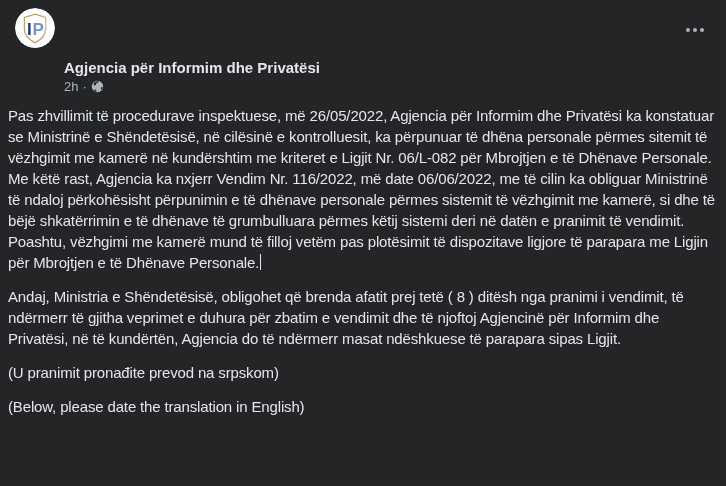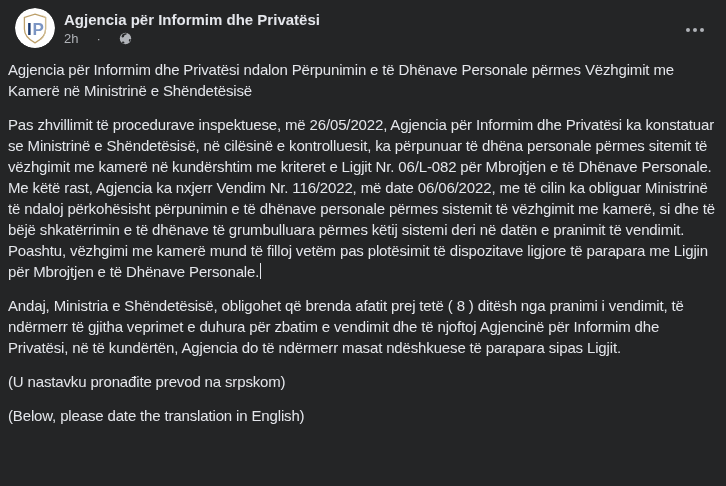--- a/index.html
+++ b/index.html
@@ -4,26 +4,26 @@
 <style>
   html,body { margin:0; padding:0; background:#18191a; }
   .post-card {
     width:726px; height:486px; box-sizing:border-box;
     background:#242526; color:#e4e6eb;
     font-family:"Liberation Sans", sans-serif;
     overflow:hidden; position:relative;
   }
   .header { display:flex; align-items:flex-start; padding:8px 16px 0 15px; }
   .avatar { width:40px; height:40px; border-radius:50%; flex:0 0 40px; cursor:pointer; display:block; }
-  .meta { margin-left:9px; padding-top:2px; min-width:0; }
+  .meta { margin-left:9px; padding-top:2px; min-width:0;margin-top:48px; }
   .page-name {
     font-size:15px; font-weight:700; color:#e4e6eb; line-height:19px;
     cursor:pointer; display:inline-block;
   }
-  .sub { display:flex; align-items:center; gap:18px; font-size:13px; color:#b0b3b8; margin-top:2px; }
+  .sub { display:flex; align-items:center; gap:4px; font-size:13px; color:#b0b3b8; margin-top:2px; }
   .timestamp { cursor:pointer; }
   .dot-sep { color:#b0b3b8; }
   .globe { display:block; }
   .more-btn {
     margin-left:auto; margin-top:14px; display:flex; gap:3px; align-items:center;
     padding:6px; border-radius:50%; cursor:pointer; border:none; background:transparent;
   }
   .more-btn .dot { width:4px; height:4px; border-radius:50%; background:#b0b3b8; }
   .body {
     padding:11px 8px 0 8px;
@@ -65,20 +65,19 @@
     </div>
 
     <button class="more-btn" aria-label="More options">
       <span class="dot"></span>
       <span class="dot"></span>
       <span class="dot"></span>
     </button>
   </div>
 
   <div class="body">
-    <p>Agjencia për Informim dhe Privatësi ndalon Përpunimin e të Dhënave Personale përmes Vëzhgimit me Kamerë në Ministrinë e Shëndetësisë</p>
     <p><span>Pas zhvillimit të procedurave inspektuese, më 26/05/2022, Agjencia për Informim dhe Privatësi ka konstatuar se Ministrinë e Shëndetësisë, në cilësinë e kontrolluesit, ka përpunuar të dhëna personale përmes sitemit të vëzhgimit me kamerë në kundërshtim me kriteret e Ligjit Nr. 06/L-082 për Mbrojtjen e të Dhënave Personale. Me këtë rast, Agjencia ka nxjerr Vendim Nr. 116/2022, më date 06/06/2022, me të cilin ka obliguar Ministrinë të ndaloj përkohësisht përpunimin e të dhënave personale përmes sistemit të vëzhgimit me kamerë, si dhe të bëjë shkatërrimin e të dhënave të grumbulluara përmes këtij sistemi deri në datën e pranimit të vendimit. Poashtu, vëzhgimi me kamerë mund të filloj vetëm pas plotësimit të dispozitave ligjore të parapara me Ligjin për Mbrojtjen e të Dhënave Personale.</span><span class="caret"></span></p>
     <p>Andaj, Ministria e Shëndetësisë, obligohet që brenda afatit prej tetë ( 8 ) ditësh nga pranimi i vendimit, të ndërmerr të gjitha veprimet e duhura për zbatim e vendimit dhe të njoftoj Agjencinë për Informim dhe Privatësi, në të kundërtën, Agjencia do të ndërmerr masat ndëshkuese të parapara sipas Ligjit.</p>
-    <p>(U nastavku pronađite prevod na srpskom)</p>
+    <p>(U pranimit pronađite prevod na srpskom)</p>
     <p>(Below, please date the translation in English)</p>
   </div>
 
 </div>
 
 </body></html>

